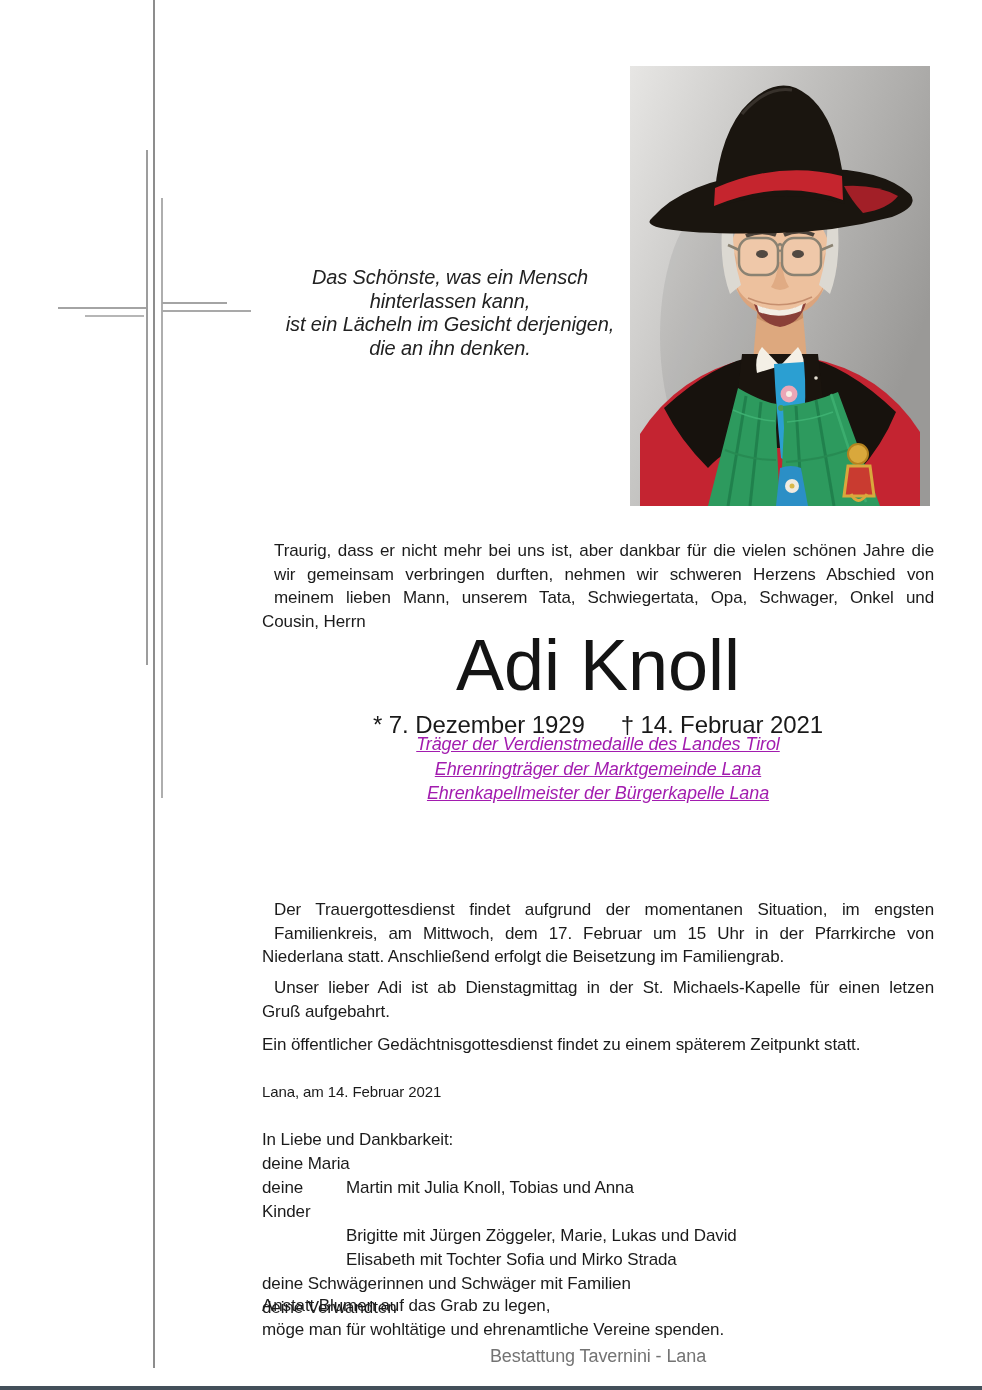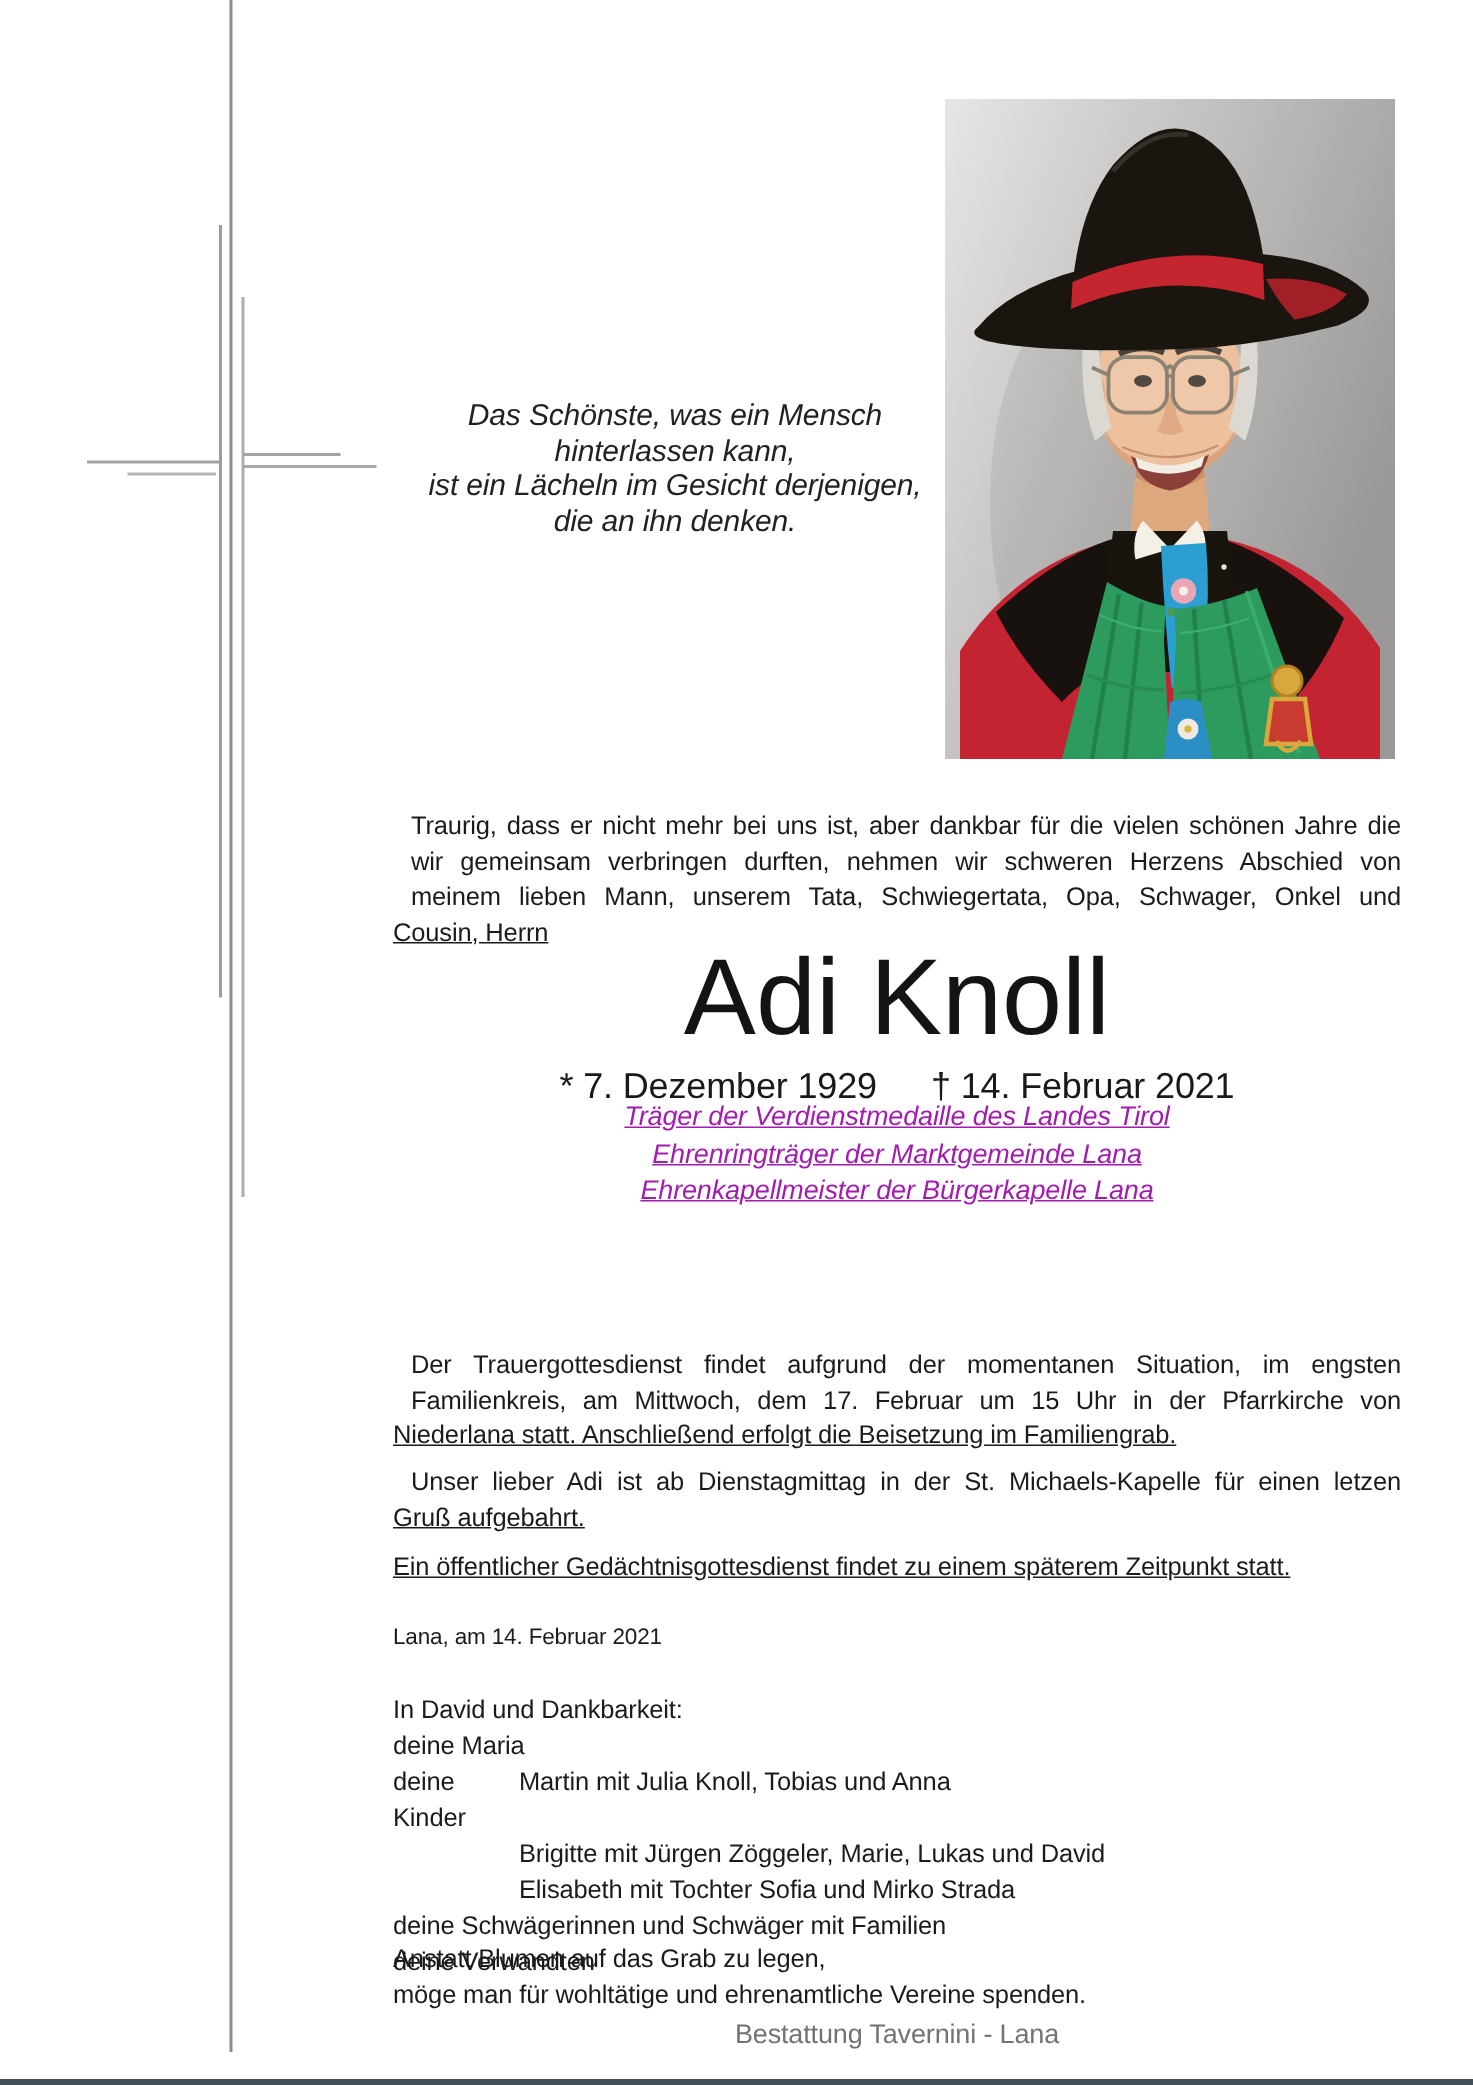--- a/index.html
+++ b/index.html
@@ -22,21 +22,21 @@
   
   .quote{position:absolute;left:238px;top:266px;width:424px;text-align:center;
          font-style:italic;font-size:20px;line-height:23.5px;color:#222;}
   
   .photo{position:absolute;left:630px;top:66px;width:300px;height:440px;}
   
   .col{position:absolute;left:262px;width:672px;}
   .bodytext{font-size:17px;}
   .line{line-height:23.5px;white-space:nowrap;}
   .j{text-align:justify;text-align-last:justify;white-space:normal;margin-left:12px;}
-  .jlast{text-align:left;text-align-last:left;white-space:normal;text-decoration:underline;}
+  .jlast{text-align:left;text-align-last:left;white-space:normal;}
   .p1{top:539px;}
   .name{top:626px;text-align:center;font-size:72px;line-height:78px;letter-spacing:0;color:#141414;}
   .dates{top:711px;display:flex;justify-content:center;gap:36px;font-size:24px;line-height:28px;color:#191919;}
   .honors{top:732px;text-align:center;font-style:italic;font-size:18px;line-height:24.6px;color:#a21caf;text-decoration:underline;}
   .p2{top:836px;}
   .p3{top:898px;}
   .p4{top:976px;}
   .p5{top:1033px;}
   .dateline{top:1080px;font-size:15px;line-height:24px;}
   .family{top:1128px;font-size:17px;}
@@ -186,21 +186,21 @@
     <div class="line jlast">Gruß aufgebahrt.</div>
   </div>
 
   <div class="col bodytext p5">
     <div class="line jlast">Ein öffentlicher Gedächtnisgottesdienst findet zu einem späterem Zeitpunkt statt.</div>
   </div>
 
   <div class="col dateline">Lana, am  14. Februar  2021</div>
 
   <div class="col family">
-    <div class="famline">In David und Dankbarkeit:</div>
+    <div class="famline">In Liebe und Dankbarkeit:</div>
     <div class="famline">deine Maria</div>
     <div class="famline">
       <span class="fam-label">deine Kinder</span>
       <span>Martin mit Julia Knoll, Tobias und Anna</span>
     </div>
     <div class="famline fam-indent">Brigitte mit Jürgen Zöggeler, Marie, Lukas und David</div>
     <div class="famline fam-indent">Elisabeth mit Tochter Sofia und Mirko Strada</div>
     <div class="famline">deine Schwägerinnen und Schwäger mit Familien</div>
     <div class="famline">deine Verwandten</div>
   </div>

